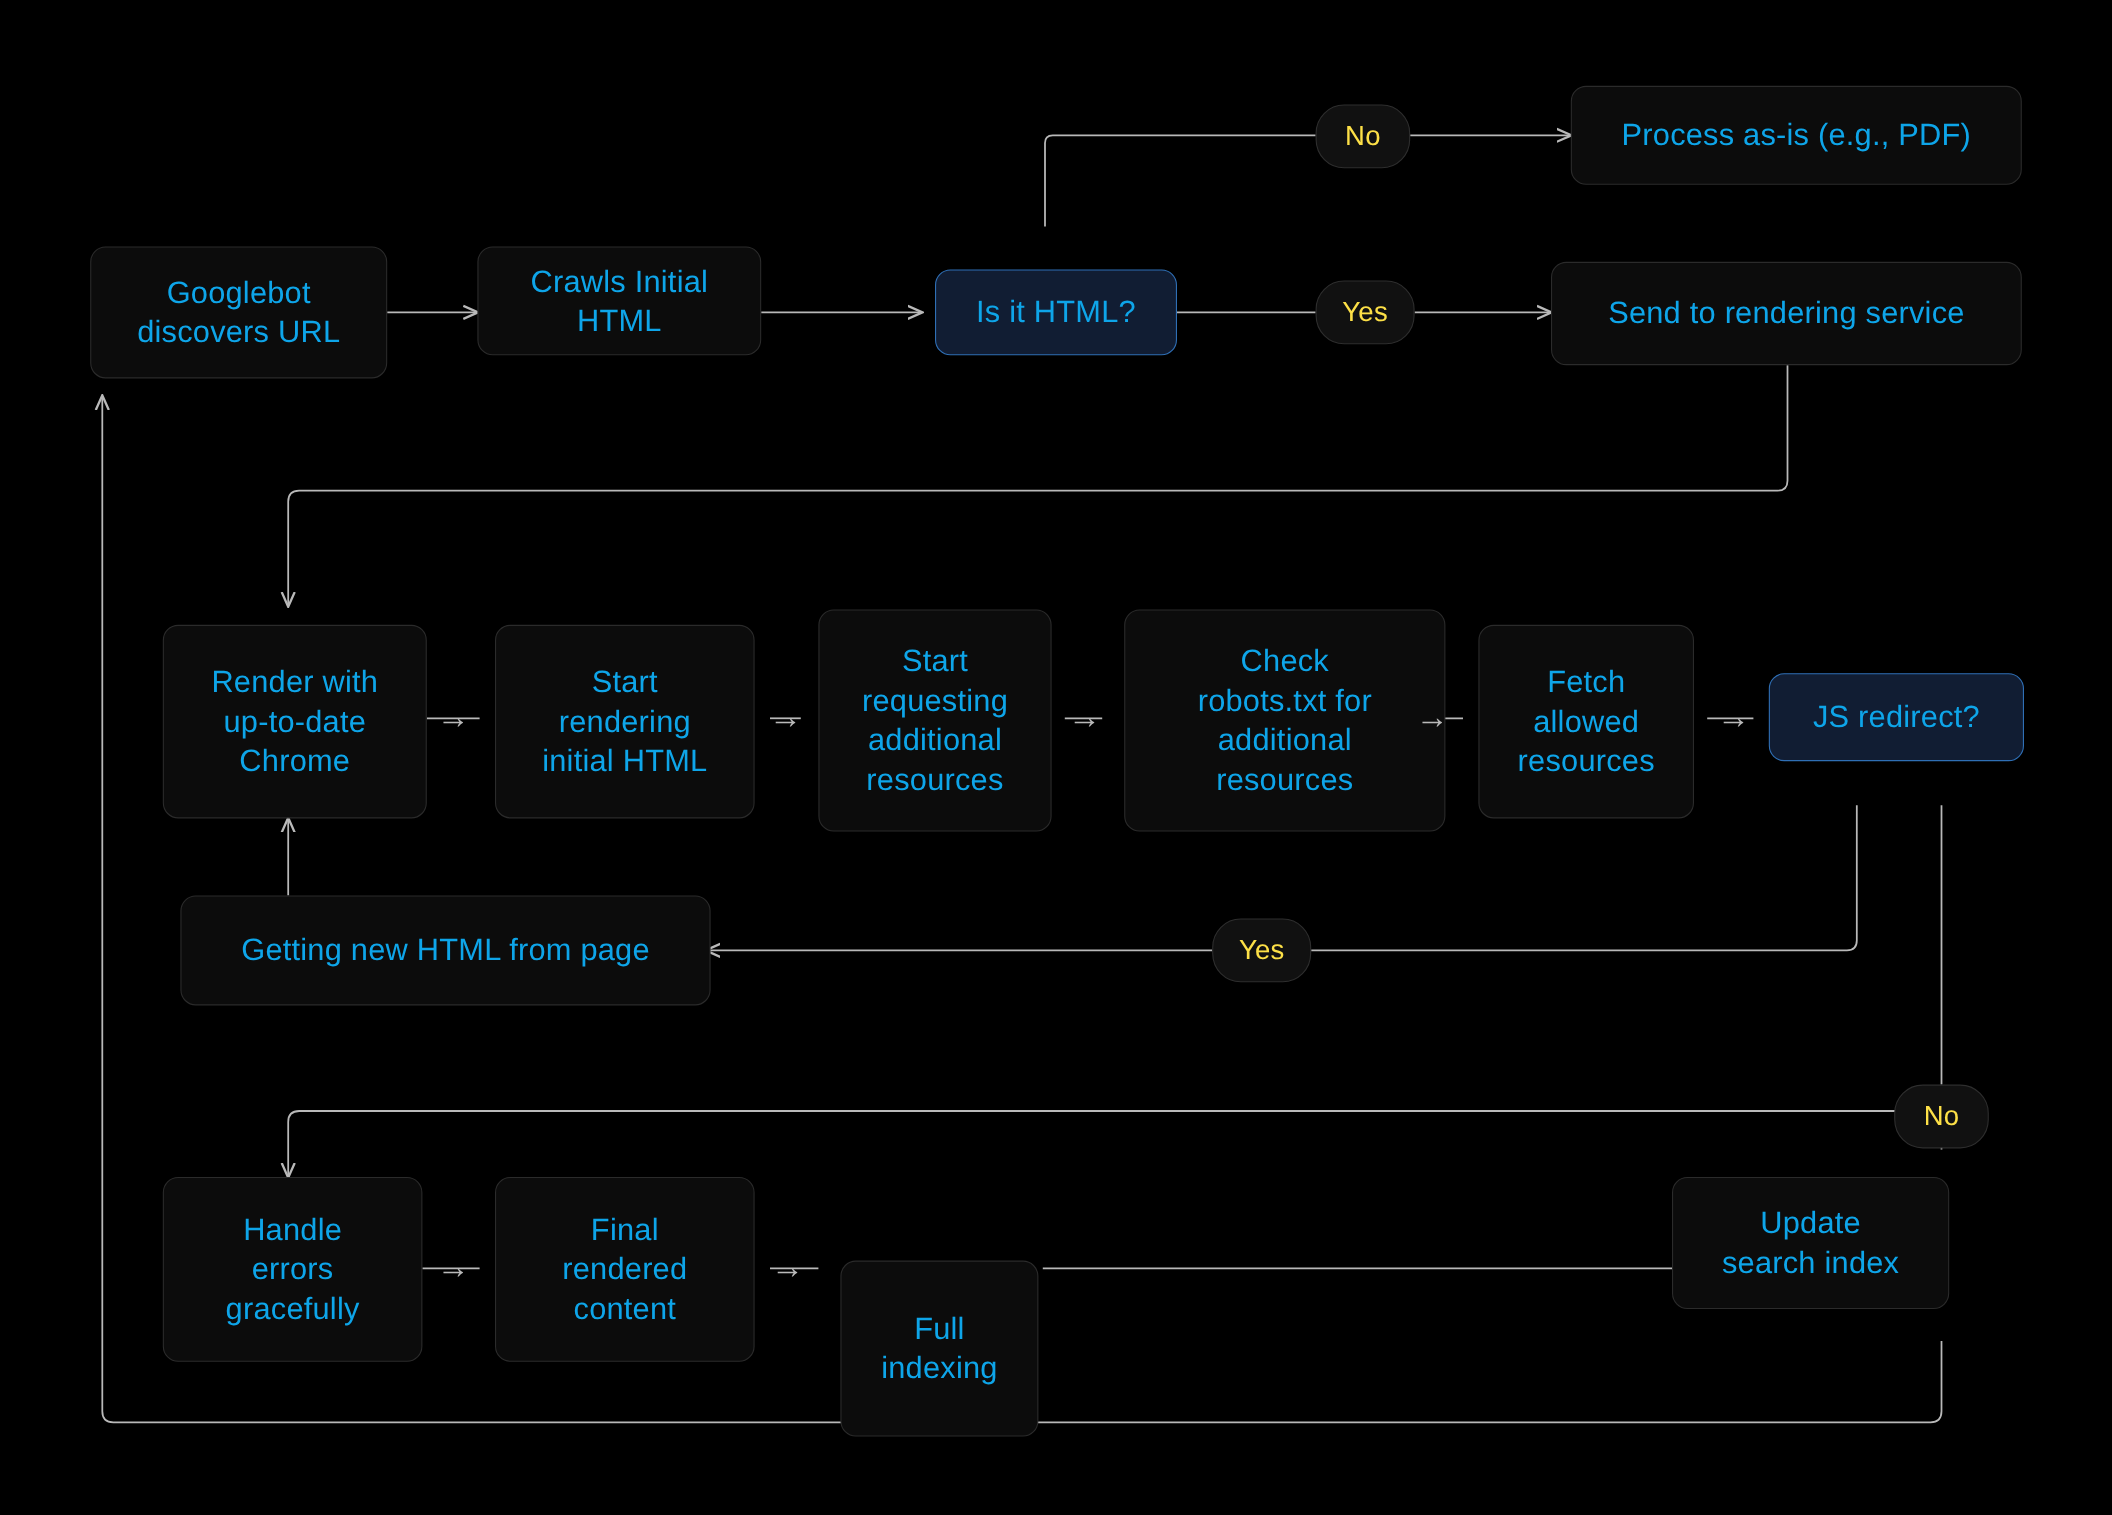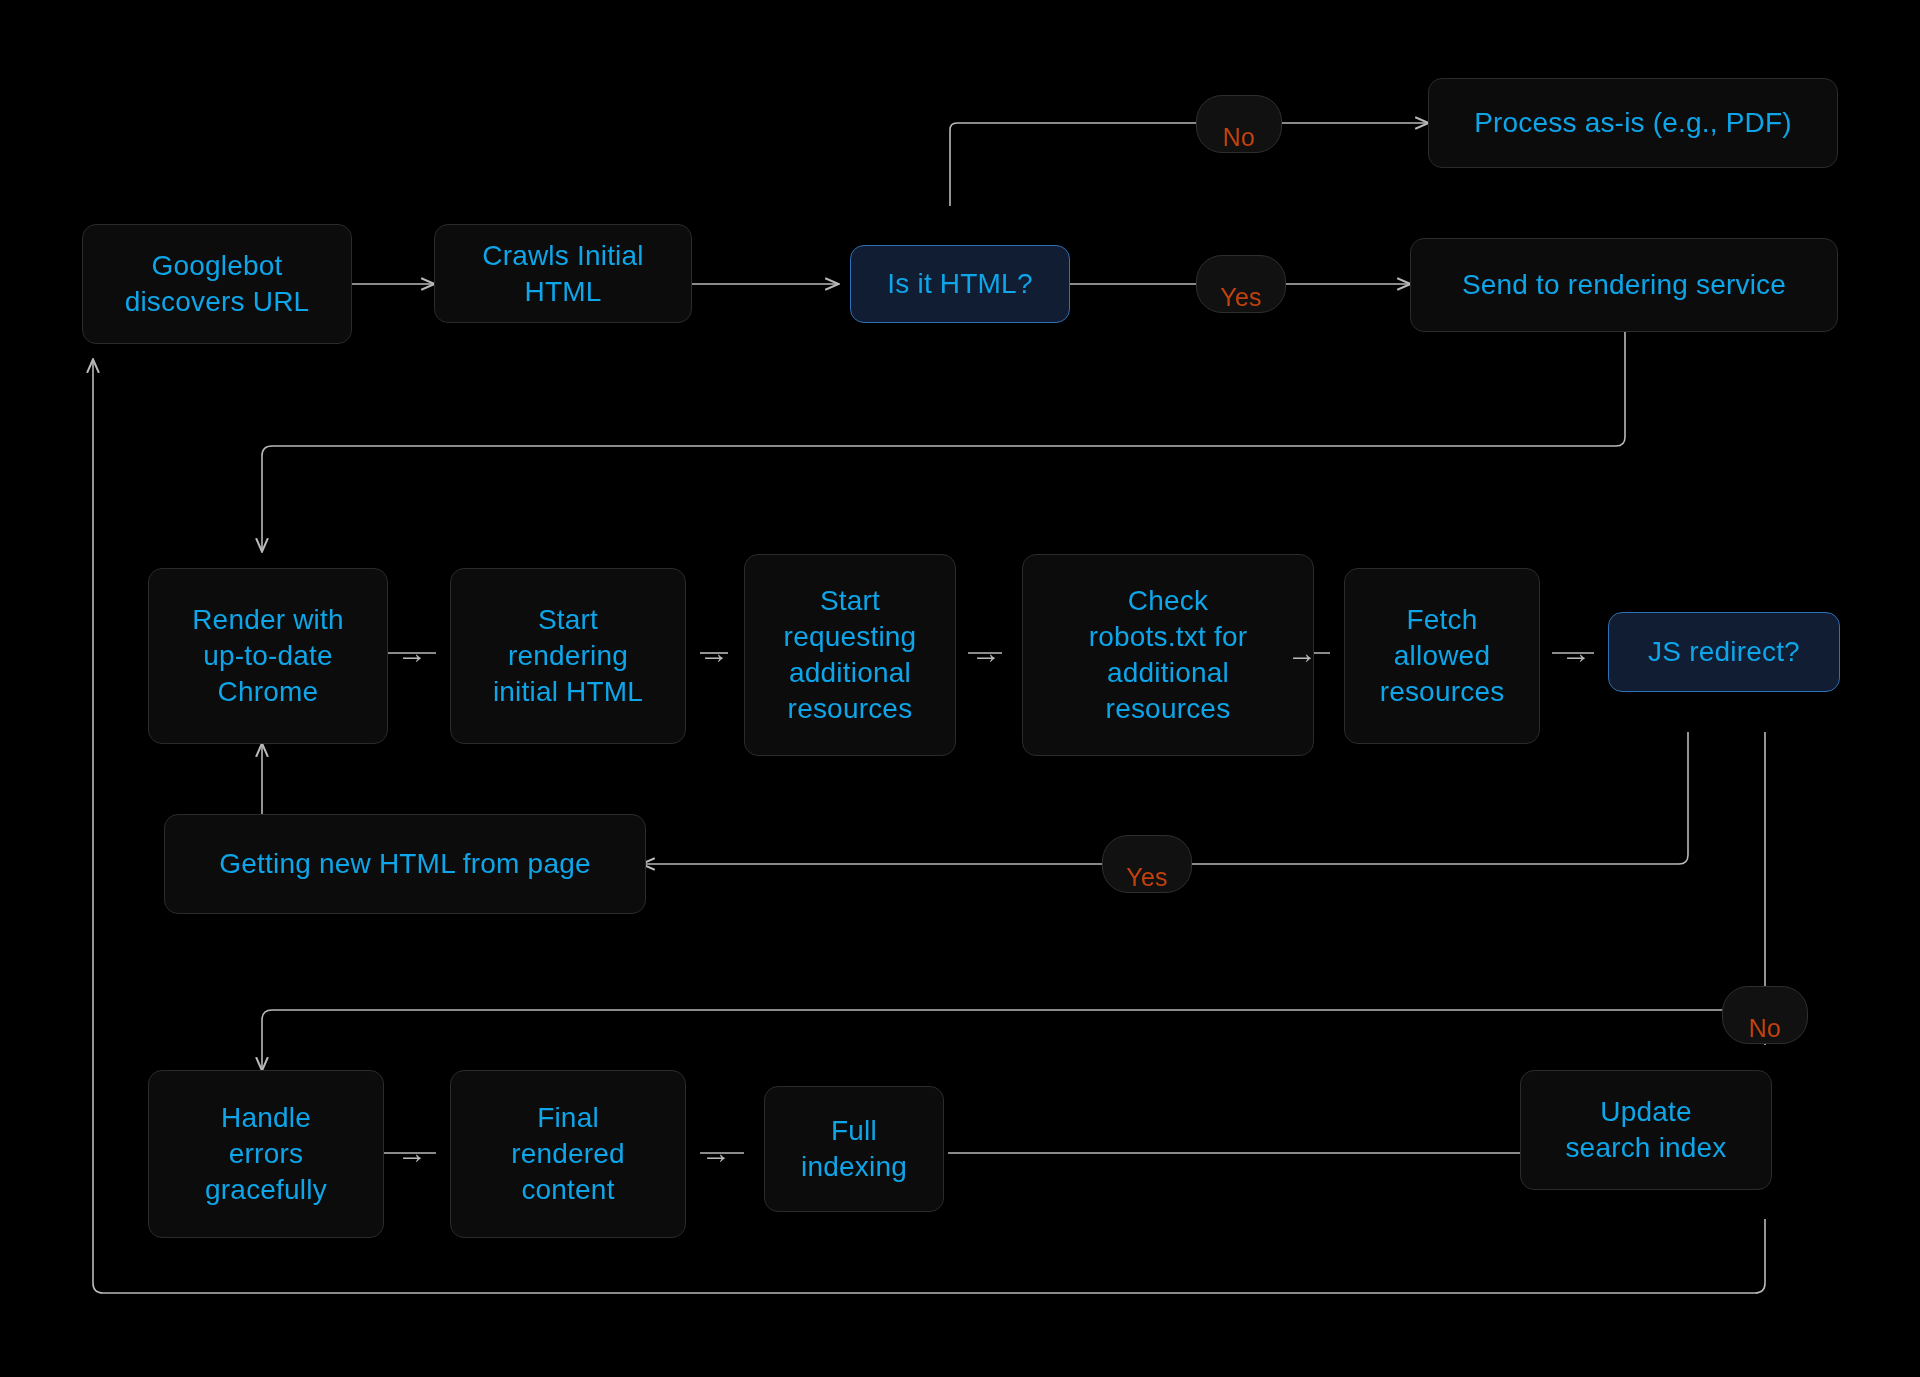--- a/index.html
+++ b/index.html
@@ -41,26 +41,26 @@
     white-space: pre-line;
   }
   .node.decision {
     background: #111d33;
     border: 1px solid #2f6fb5;
   }
   .pill {
     position: absolute;
     box-sizing: border-box;
     display: flex;
-    align-items: flex-end;
+    align-items: center;
     justify-content: center;
     background: #111111;
     border: 1px solid #2e2e2e;
     border-radius: 26px;
-    color: #c2410c;
+    color: #fde047;
     font-size: 25px;
     letter-spacing: 0.2px;
   }
   .arrowglyph {
     position: absolute;
     color: #b9b9b9;
     font-size: 30px;
     line-height: 1;
     display: flex;
     align-items: center;
@@ -191,21 +191,21 @@
 errors
 gracefully</span>
   </div>
 
   <div class="node" style="left:450px; top:1070px; width:236px; height:168px;">
     <span>Final
 rendered
 content</span>
   </div>
 
-  <div class="node" style="left:764px; top:1086px; width:180px; height:126px;">
+  <div class="node" style="left:764px; top:1146px; width:180px; height:160px;">
     <span>Full
 indexing</span>
   </div>
 
   <div class="node" style="left:1508px; top:1070px; width:252px; height:120px;margin-left:12px;">
     <span>Update
 search index</span>
   </div>
 
   <div class="pill" style="left:1196px; top:95px; width:86px; height:58px;">

